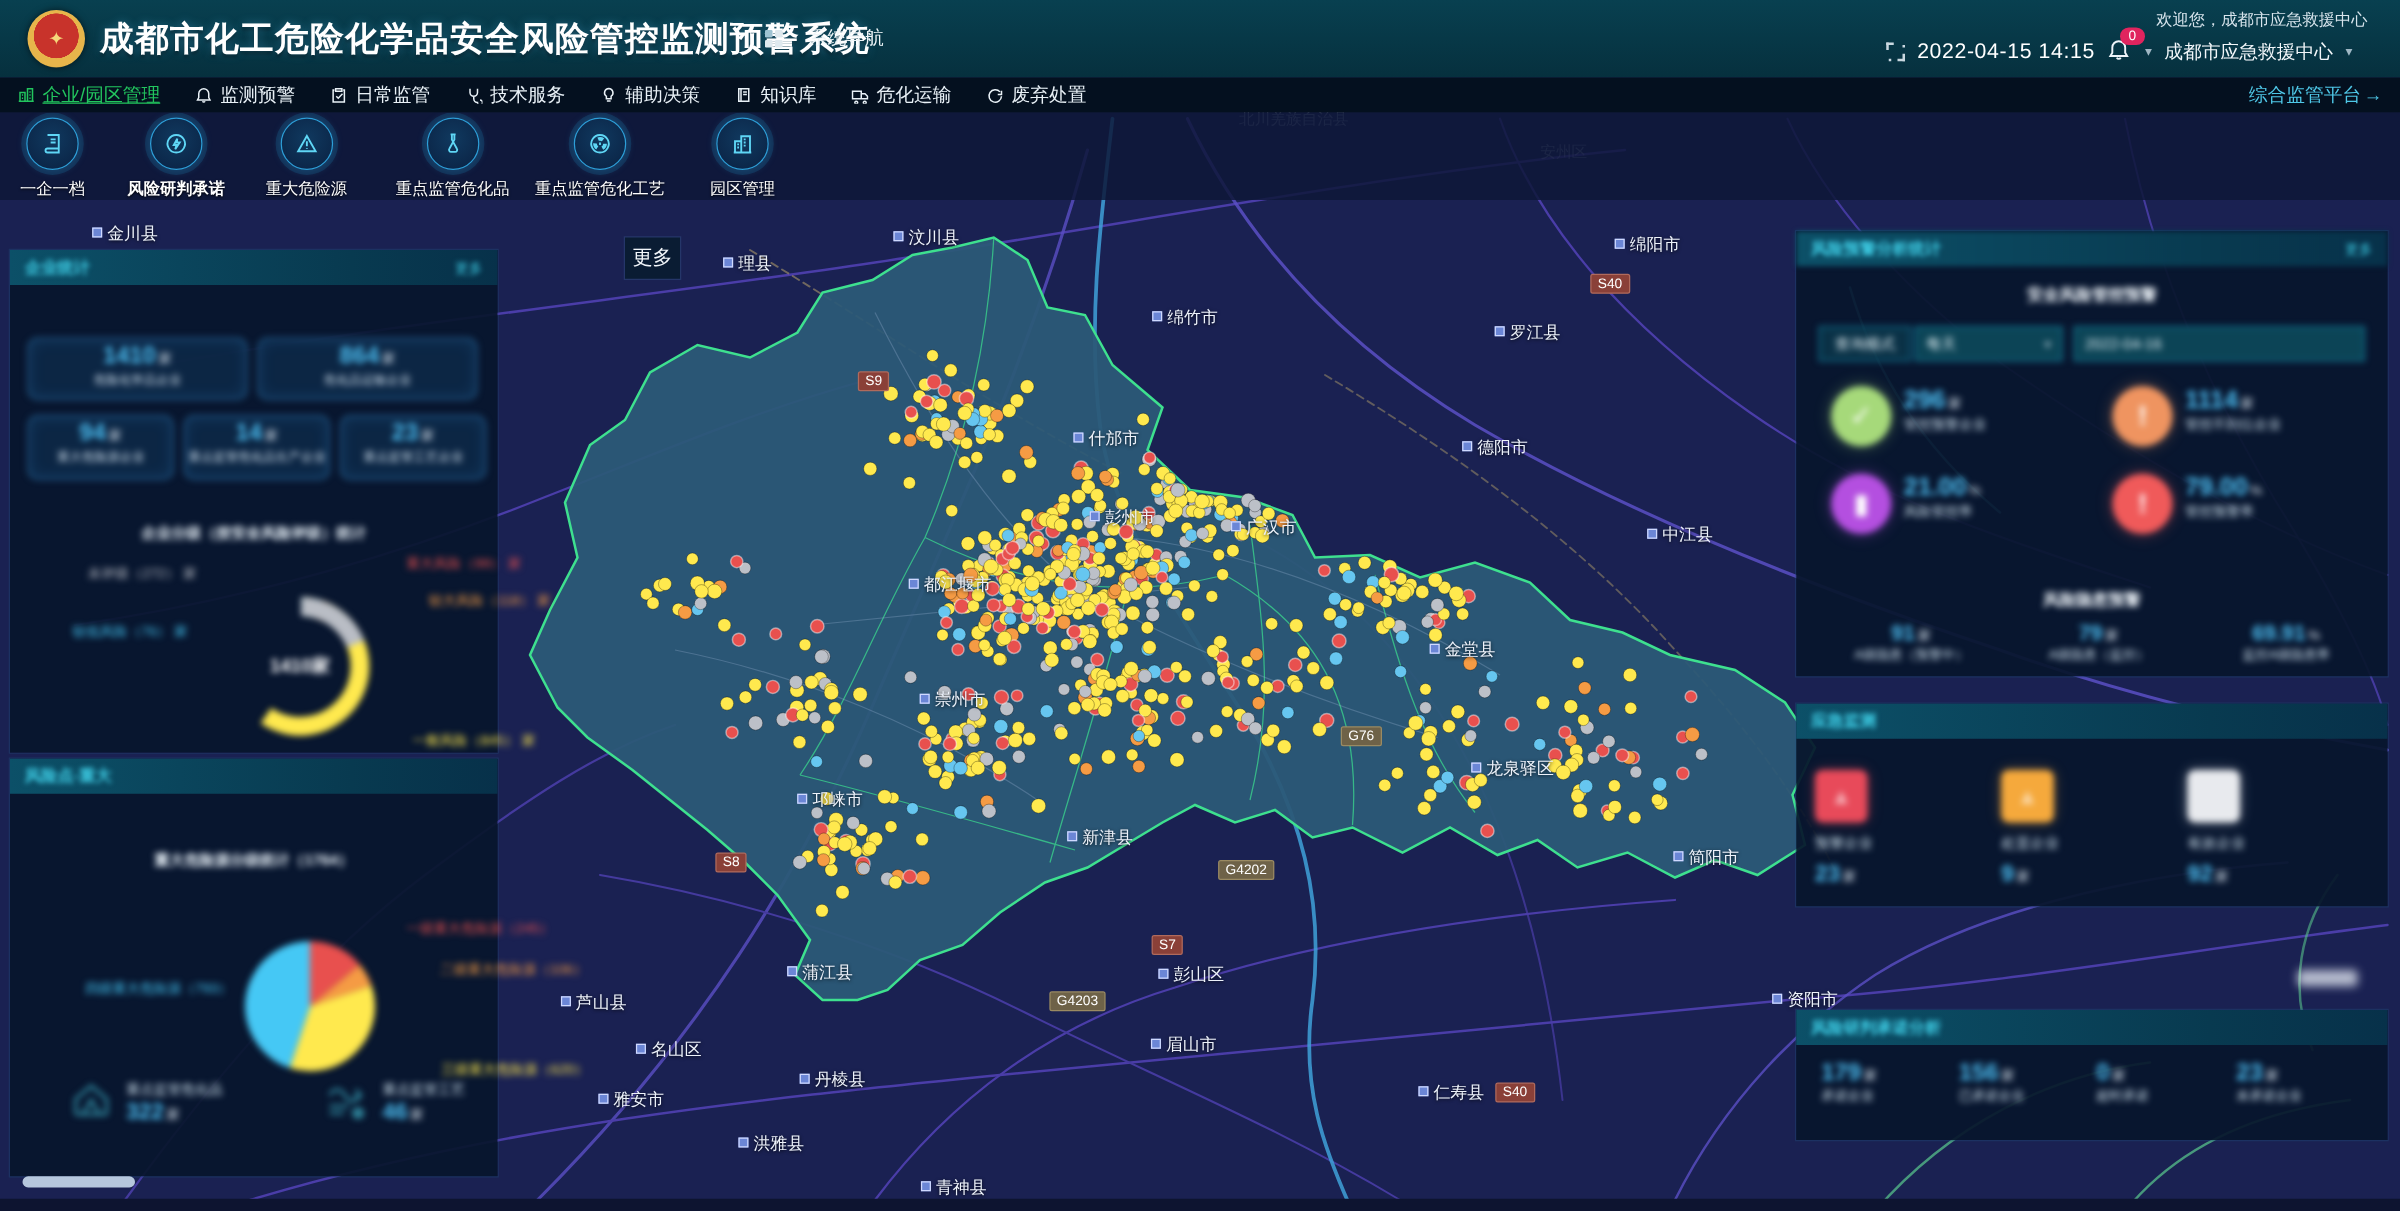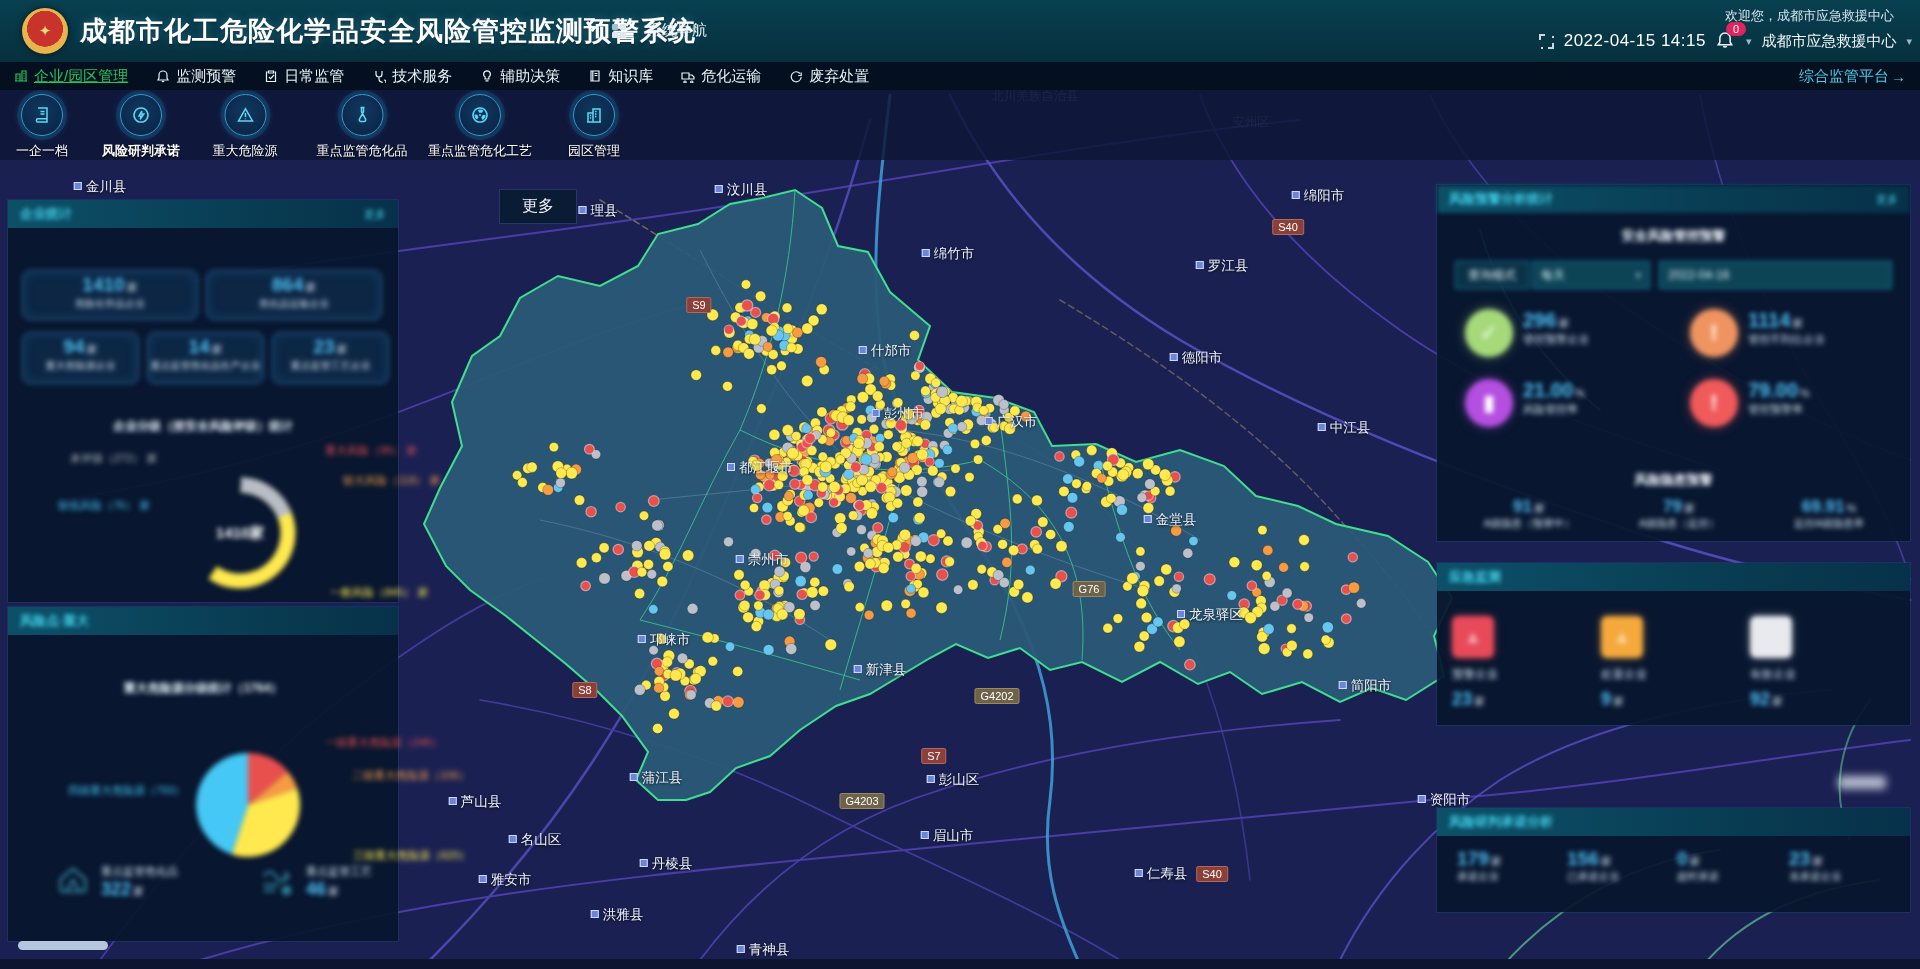--- a/index.html
+++ b/index.html
@@ -7,21 +7,21 @@
   
   #header{position:absolute;left:0;top:0;width:1920px;height:62px;background:linear-gradient(#084050,#06303e);z-index:40;}
   #logo{position:absolute;left:22px;top:8px;width:46px;height:46px;border-radius:50%;background:radial-gradient(circle at 50% 45%,#c8332b 0 52%,#e7b54b 53% 72%,#c79a38 73% 100%);box-shadow:0 0 6px rgba(0,0,0,.6);}
   #logo .star{position:absolute;left:50%;top:50%;transform:translate(-50%,-52%);color:#f5d87a;font-size:15px;}
   #app-title{position:absolute;left:80px;top:13px;font-size:27px;font-weight:bold;color:#ffffff;letter-spacing:1px;text-shadow:0 0 8px rgba(90,200,255,.35),0 2px 3px rgba(0,0,0,.5);}
   #sys-nav{position:absolute;left:612px;top:21px;display:flex;align-items:center;gap:21px;color:#eef5f8;font-size:15px;cursor:pointer;}
   .grid-ic{display:grid;grid-template-columns:6px 6px;grid-gap:2px;}
   .grid-ic i{width:6px;height:6px;background:#dfe9ee;border-radius:1px;}
   .grid-ic i:first-child{background:#9fc3d2;}
   #welcome{position:absolute;right:26px;top:7px;color:#d7e4ec;font-size:13px;}
-  #hdr-right{position:absolute;right:8px;top:30px;display:flex;align-items:center;gap:10px;color:#fff;}
+  #hdr-right{position:absolute;right:38px;top:30px;display:flex;align-items:center;gap:10px;color:#fff;}
   #fullscreen-ic{width:15px;height:15px;position:relative;opacity:.9;cursor:pointer;}
   #fullscreen-ic::before,#fullscreen-ic::after{content:"";position:absolute;width:4px;height:4px;}
   #fullscreen-ic::before{left:0;top:0;border-left:2px solid #dfeaf2;border-top:2px solid #dfeaf2;box-shadow:11px 0 0 -2px #dfeaf2, 0 11px 0 -2px #dfeaf2;}
   #fullscreen-ic::after{right:0;bottom:0;border-right:2px solid #dfeaf2;border-bottom:2px solid #dfeaf2;}
   #datetime{font-size:17px;letter-spacing:.5px;}
   #bell-wrap{position:relative;width:20px;height:22px;cursor:pointer;}
   #bell-badge{position:absolute;right:-10px;top:-8px;min-width:10px;padding:1px 5px;background:#e0245e;color:#fff;font-size:11px;border-radius:9px;text-align:center;}
   .caret{color:#9fb7c4;font-size:11px;}
   #user-name{font-size:15px;color:#f2f7fa;cursor:pointer;}
   
@@ -37,21 +37,21 @@
   .subnav-label{margin-top:6px;font-size:13px;color:#fff;white-space:nowrap;text-shadow:0 1px 2px #000;}
   
   #map-root{position:absolute;left:0;top:0;width:1920px;height:969px;z-index:1;}
   #map-svg{position:absolute;left:0;top:0;}
   .map-label{position:absolute;transform:translate(-50%,-50%);color:#edf2fa;font-size:13.5px;white-space:nowrap;text-shadow:0 1px 3px rgba(0,0,0,.8);z-index:5;}
   .map-label .mk{display:inline-block;width:6px;height:6px;background:#6b86d6;border:1px solid #cfd9ff;margin-right:4px;vertical-align:1px;}
   .map-label.dim{color:rgba(195,205,225,.45);font-size:12.5px;text-shadow:none;}
   .road-badge{position:absolute;transform:translate(-50%,-50%);font-size:11px;color:#fff;padding:1px 5px;border-radius:2px;z-index:5;}
   .road-badge.s{background:#8a4038;border:1px solid #b06a5c;}
   .road-badge.g{background:#6e6248;border:1px solid #9a8a62;}
-  #more-btn{position:absolute;left:500px;top:190px;width:76px;height:33px;background:#0a1c33;color:#f2f6fa;font-size:16px;display:flex;align-items:center;justify-content:center;z-index:12;cursor:pointer;box-shadow:0 0 0 1px rgba(90,150,210,.18);}
+  #more-btn{position:absolute;left:500px;top:190px;width:44px;height:33px;background:#0a1c33;color:#f2f6fa;font-size:16px;display:flex;align-items:center;justify-content:center;z-index:12;cursor:pointer;box-shadow:0 0 0 1px rgba(90,150,210,.18);}
   
   .panel{position:absolute;background:rgba(7,22,44,.93);box-shadow:0 0 0 1px rgba(35,80,130,.35);z-index:20;}
   .panel-header{height:28px;background:linear-gradient(90deg,#0c5068 0%,#083a50 70%,#07314a 100%);display:flex;align-items:center;justify-content:space-between;padding:0 12px;}
   .panel-title{font-size:13px;color:#3fd0e8;font-weight:bold;filter:blur(2.2px);}
   .panel-more{font-size:11px;color:#3fd0e8;filter:blur(2.2px);cursor:pointer;}
   .panel-body{position:absolute;left:0;right:0;top:28px;bottom:0;filter:blur(2.6px);}
   .stat-card{position:absolute;border:1px solid #2a6a9a;border-radius:8px;background:rgba(14,42,74,.8);text-align:center;box-shadow:inset 0 0 12px rgba(40,120,190,.25);}
   .stat-card .num{font-size:19px;font-weight:bold;color:#4fc3f7;margin-top:3px;}
   .stat-card .num small{font-size:11px;color:#d9e6f0;font-weight:normal;margin-left:2px;}
   .stat-card .lbl{font-size:10px;color:#cfe0ee;margin-top:1px;}

